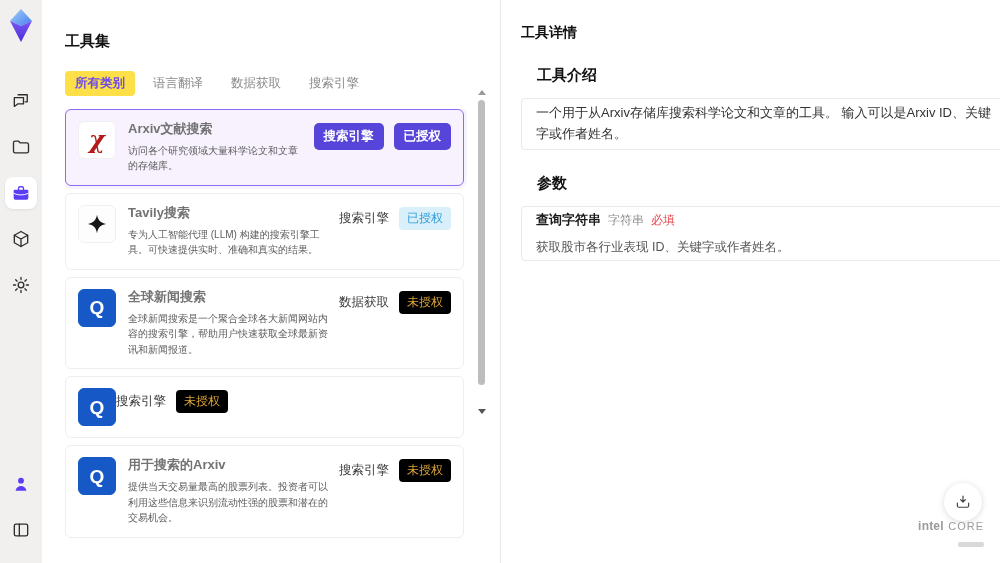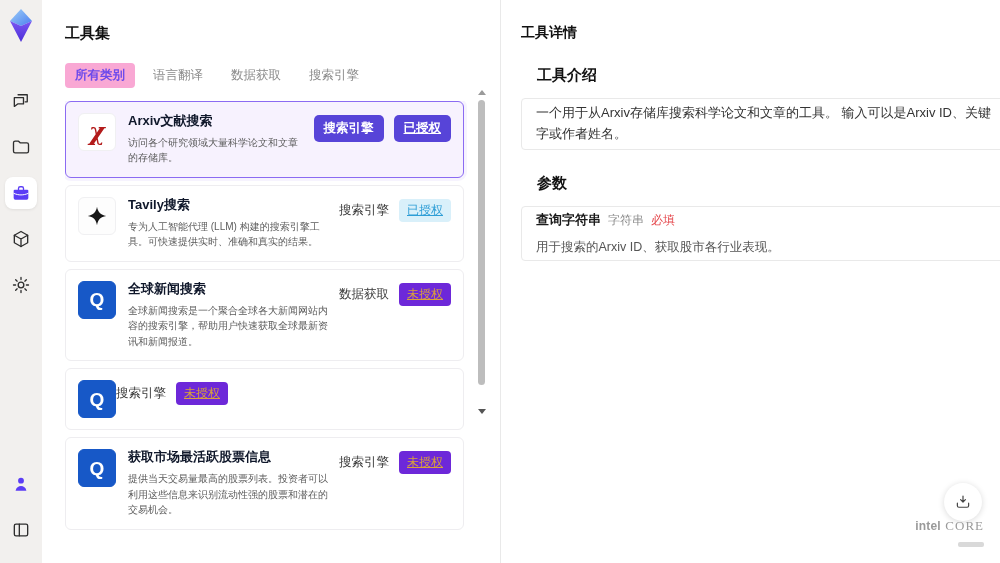--- a/index.html
+++ b/index.html
@@ -15,53 +15,53 @@
     align-items:center; justify-content:center; margin:7px 0; cursor:pointer; }
   .rail-item svg { width:20px; height:20px; stroke:#2e2e2e; fill:none;
     stroke-width:1.6; stroke-linecap:round; stroke-linejoin:round; }
   .rail-item.active { background:#ffffff; box-shadow:0 1px 3px rgba(0,0,0,.08); }
   .rail-item.active svg { stroke:#5b3df5; fill:#5b3df5; }
   .rail-spacer { flex:1; }
   .rail-item.person svg { stroke:#5b3df5; fill:#5b3df5; }
 
   
   .left-pane { position:absolute; left:42px; top:0; width:458px; height:430px;
-    background:#fff; padding:24px 22px 0 23px; }
+    background:#fff; padding:32px 22px 0 23px; }
   .pane-title { font-size:15px; font-weight:bold; color:#111; }
   .tabs { display:flex; gap:8px; margin-top:20px; }
   .tab { font-size:12.5px; color:#8a8a8a; padding:4px 10px; border-radius:4px;
     cursor:pointer; white-space:nowrap; }
-  .tab.active { background:#f9a8d4; color:#6d4aeb; font-weight:bold; }
+  .tab.active { background:#fde047; color:#6d4aeb; font-weight:bold; }
 
   .tool-list { margin-top:13px; position:relative; height:456px;
     padding-right:14px; overflow:hidden; }
   .tool-row { display:flex; align-items:flex-start; background:#fff;
     border:1px solid #eeedf0; border-radius:6px; padding:11px 12px;
     margin-bottom:7px; cursor:pointer; }
   .tool-row.selected { border:1.5px solid #8b6bf2; background:#f7f2fe;
     box-shadow:0 0 0 3px rgba(139,107,242,.08); }
   .tool-icon { width:38px; height:38px; border-radius:6px; flex:0 0 38px;
     display:flex; align-items:center; justify-content:center; background:#f7f7f8;
     border:1px solid #f0f0f2; overflow:hidden; }
   .tool-icon.arxiv { background:#fff; }
   .tool-icon.arxiv .gx { font-family:"DejaVu Serif",serif; font-style:italic;
     font-weight:bold; font-size:24px; color:#b31b1b; line-height:1; }
   .tool-icon.tavily { background:#fdfdfd; }
   .tool-icon.news { background:#1758c7; border-color:#1758c7; }
   .tool-icon.news .gq { color:#fff; font-weight:bold; font-size:19px; line-height:1; }
   .tool-text { flex:1; min-width:0; padding:0 10px 0 12px; }
-  .tool-name { font-size:13px; font-weight:bold; color:#0f172a; line-height:1.3; }
+  .tool-name { font-size:13px; font-weight:bold; color:#737373; line-height:1.3; }
   .tool-desc { font-size:10px; color:#5c5c5c; line-height:1.55; margin-top:5px;
     max-width:238px; }
   .tool-meta { display:flex; gap:10px; align-items:center; flex:0 0 auto;
     margin-top:2px; }
   .tool-cat { font-size:12.5px; color:#3a3a3a; white-space:nowrap; }
-  .tool-status { font-size:12px; padding:3px 8px; border-radius:4px; white-space:nowrap;text-decoration:underline; }
+  .tool-status { font-size:12px; padding:3px 8px; border-radius:4px; white-space:nowrap; }
   .tool-status.auth { background:#d9f0fa; color:#2f9ed6; }
-  .tool-status.unauth { background:#6d28d9; color:#d9a23a; }
+  .tool-status.unauth { background:#000000; color:#d9a23a; }
   .tool-row.selected .tool-cat, .tool-row.selected .tool-status {
     background:#5744d8; color:#fff; font-size:12.5px; padding:5px 10px;
     border-radius:5px; font-weight:bold; }
 
   
   .scrollbar { position:absolute; right:0; top:2px; bottom:6px; width:9px; }
   .sb-up { position:absolute; top:2px; left:1px; width:0; height:0;
     border-left:4px solid transparent; border-right:4px solid transparent;
     border-bottom:5px solid #9a9a9a; }
   .sb-thumb { position:absolute; top:12px; left:1px; width:7px; height:285px;
@@ -86,21 +86,21 @@
 
   
   .download-fab { position:absolute; right:18px; bottom:42px; width:38px; height:38px;
     border-radius:50%; background:#fff; box-shadow:0 1px 6px rgba(0,0,0,.15);
     display:flex; align-items:center; justify-content:center; cursor:pointer; }
   .download-fab svg { width:18px; height:18px; stroke:#444; fill:none;
     stroke-width:1.6; stroke-linecap:round; stroke-linejoin:round; }
   .brand { position:absolute; right:16px; bottom:12px; text-align:right;
     color:#9a9a9a; line-height:1.1; }
   .brand .b1 { font-size:12px; font-weight:bold; letter-spacing:.2px;margin-left:44px; }
-  .brand .b2 { font-size:13px; letter-spacing:1px; text-transform:uppercase;font-family:Liberation Serif, serif; }
+  .brand .b2 { font-size:11px; letter-spacing:1px; text-transform:uppercase; }
   .brand .bar { display:inline-block; width:26px; height:5px; background:#d9d9d9;
     border-radius:2px; margin-top:3px; }
 </style>
 </head>
 <body>
 
 <aside class="rail">
   <svg class="logo" viewBox="0 0 28 36">
     <defs>
       <linearGradient id="lg1" x1="0" y1="0" x2="1" y2="1">
@@ -225,21 +225,21 @@
       <span class="tool-cat">搜索引擎</span>
       <span class="tool-status unauth">未授权</span>
     </div>
   </div>
 
   <div class="tool-row">
     <div class="tool-icon news">
           <span class="gq">Q</span>
         </div>
     <div class="tool-text">
-      <div class="tool-name">获取市场最活跃股票信息</div>
+      <div class="tool-name">用于搜索的Arxiv</div>
       <div class="tool-desc">提供当天交易量最高的股票列表。投资者可以利用这些信息来识别流动性强的股票和潜在的交易机会。</div>
     </div>
     <div class="tool-meta">
       <span class="tool-cat">搜索引擎</span>
       <span class="tool-status unauth">未授权</span>
     </div>
   </div>
 
 </div>
   <div class="scrollbar" style="position:absolute; right:14px; top:88px; bottom:14px;">
@@ -255,21 +255,21 @@
   <div class="detail-box">
     <p class="intro-text">一个用于从Arxiv存储库搜索科学论文和文章的工具。 输入可以是Arxiv ID、关键字或作者姓名。</p>
   </div>
   <h3 class="section-heading">参数</h3>
   <div class="detail-box">
     <div class="param-head">
       <span class="param-name">查询字符串</span>
       <span class="param-type">字符串</span>
       <span class="param-required">必填</span>
     </div>
-    <p class="param-desc">用于搜索的Arxiv ID、获取股市各行业表现。</p>
+    <p class="param-desc">获取股市各行业表现 ID、关键字或作者姓名。</p>
   </div>
 </section>
 
 <div class="download-fab">
   <svg viewBox="0 0 24 24">
     <path d="M12 4v8m0 0l-3.2-3.2M12 12l3.2-3.2"></path>
     <path d="M4.5 13.5v3.5a2 2 0 0 0 2 2h11a2 2 0 0 0 2-2v-3.5"></path>
   </svg>
 </div>
 <div class="brand">

